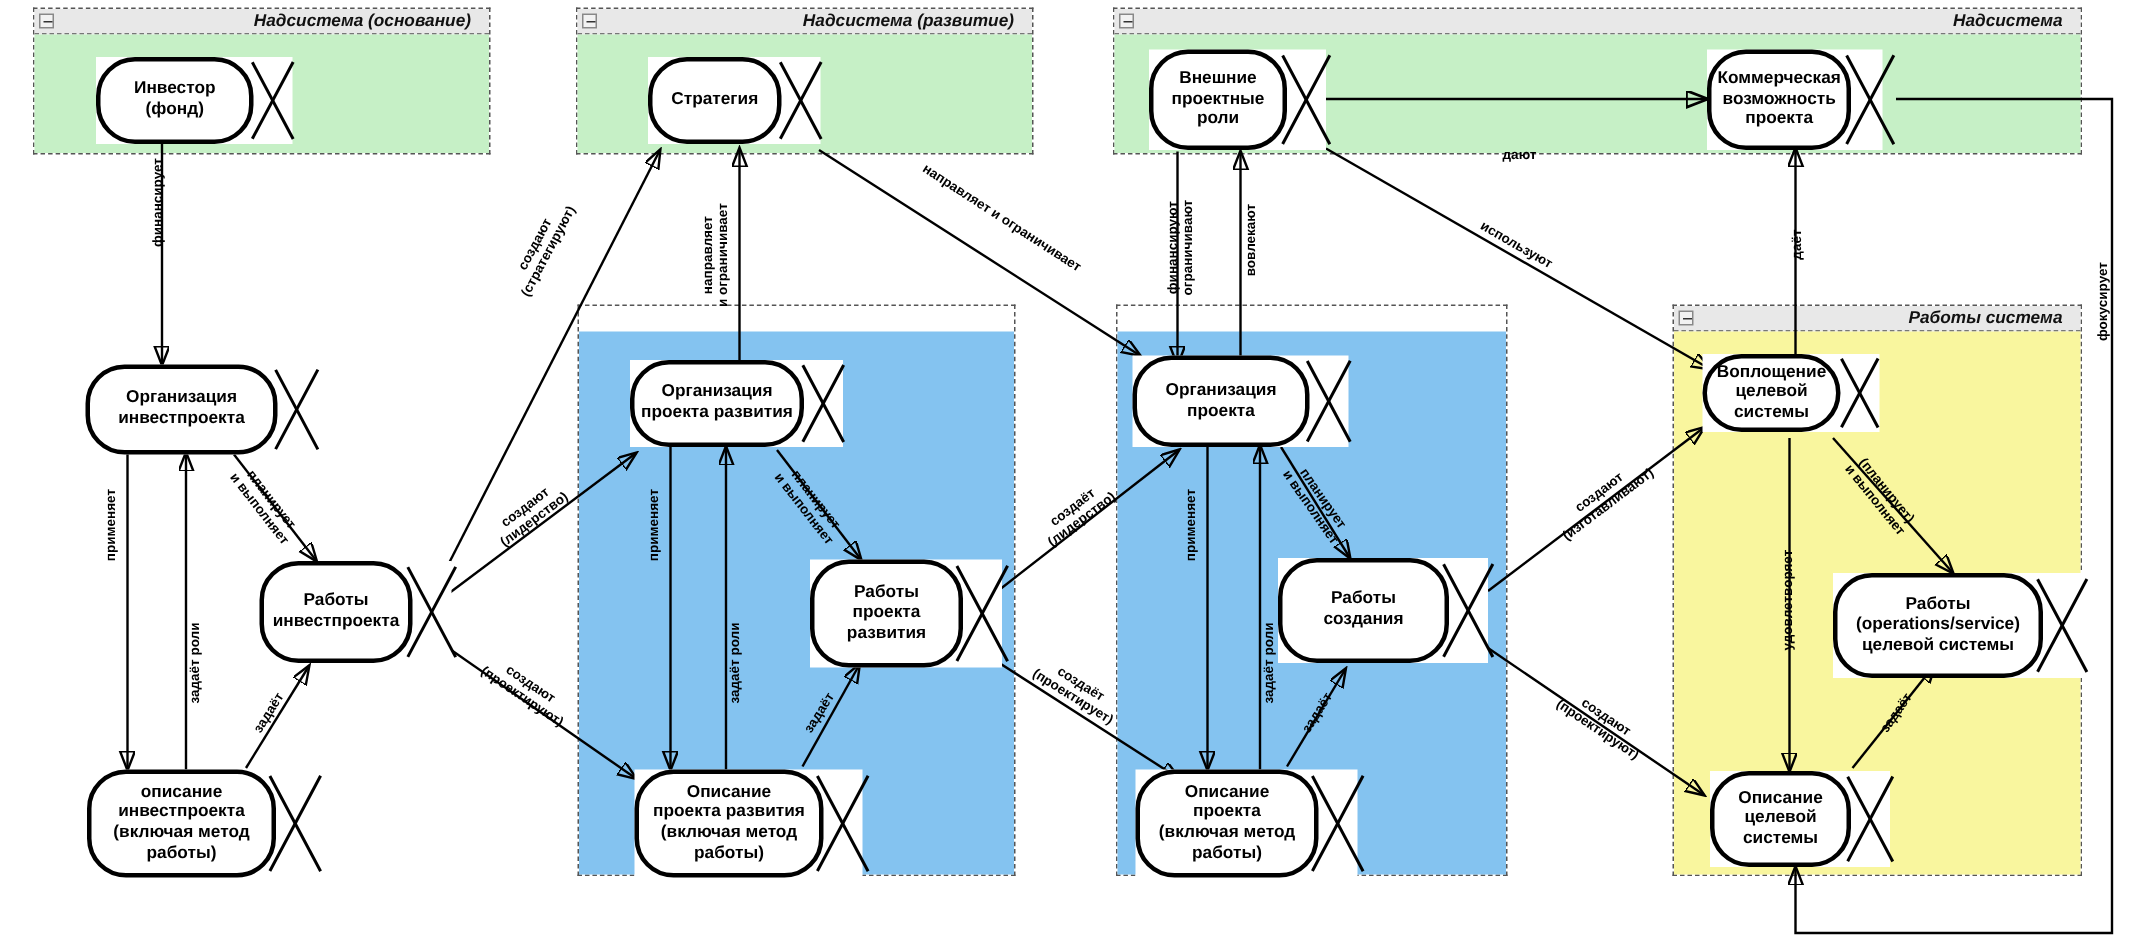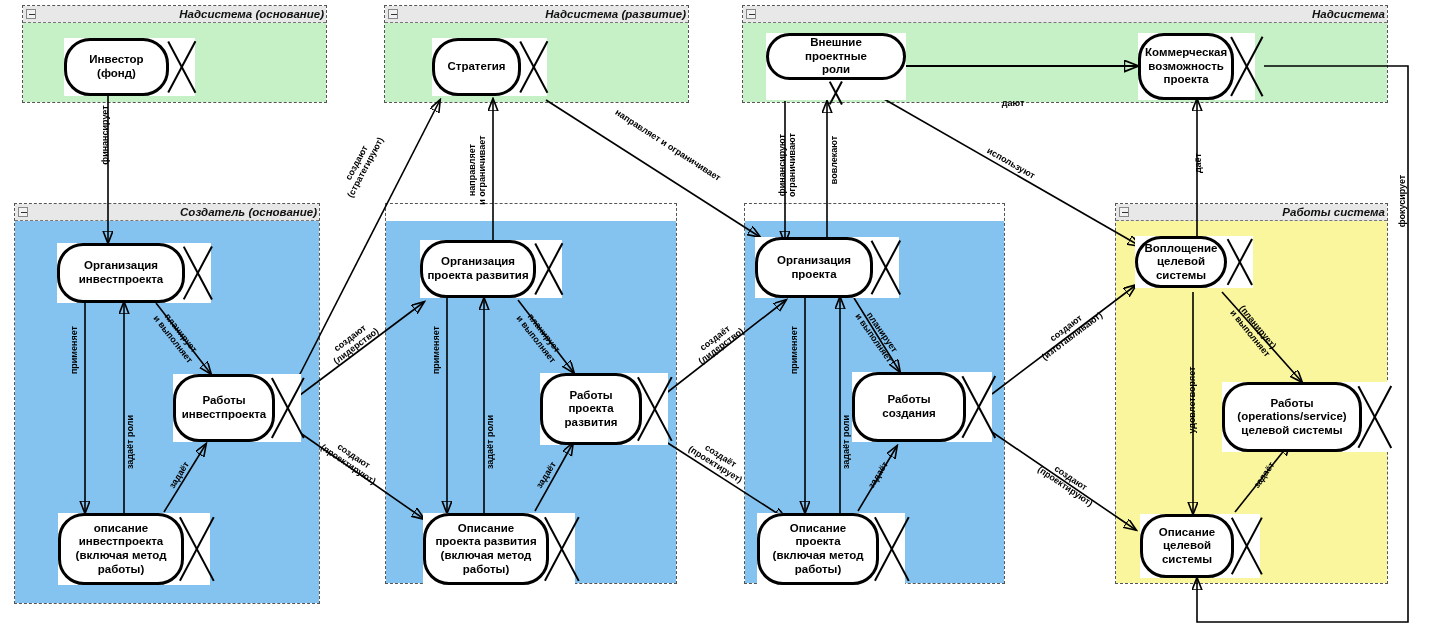--- a/index.html
+++ b/index.html
@@ -2,21 +2,21 @@
 <html><head>
 <meta charset="utf-8">
 <style>
   html,body{margin:0;padding:0;background:#ffffff;}
   body{font-family:"Liberation Sans",sans-serif;}
   #stage{position:relative;width:1429px;height:634px;background:#fff;overflow:hidden;}
 
   
   .panel{position:absolute;box-sizing:border-box;border:1px dashed #555;}
   .panel .titlebar{position:relative;height:17px;background:#e8e8e8;border-bottom:1px dashed #777;
-                   display:flex;align-items:center;justify-content:flex-end;padding-right:2px;box-sizing:border-box;}
+                   display:flex;align-items:center;justify-content:flex-end;padding-right:12px;box-sizing:border-box;}
   .panel .titlebar .ttl{font-style:italic;font-weight:bold;font-size:11.5px;color:#111;white-space:nowrap;}
   .panel .minus{position:absolute;left:3px;top:3px;width:10px;height:10px;background:#f2f2f2;
                 border:1px solid #888;box-sizing:border-box;}
   .panel .minus:after{content:"";position:absolute;left:2px;top:4px;width:6px;height:1px;background:#333;}
   .panel .body{position:absolute;left:0;right:0;top:17px;bottom:0;}
   .p-green .body{background:#c6f0c6;}
   .p-blue  .body{background:#84c3f0;}
   .p-yellow .body{background:#f9f69e;}
 
   
@@ -59,27 +59,20 @@
   </div>
 
   <div class="panel p-green" style="left:742px;top:5px;width:646px;height:98px;">
     <div class="titlebar">
       <span class="minus"></span>
       <span class="ttl">Надсистема</span>
     </div>
     <div class="body"></div>
   </div>
 
-  <div class="panel p-blue" style="left:14px;top:203px;width:306px;height:401px;">
-    <div class="titlebar">
-      <span class="minus"></span>
-      <span class="ttl">Создатель (основание)</span>
-    </div>
-    <div class="body"></div>
-  </div>
 
   <div class="panel p-blue" style="left:385px;top:203px;width:292px;height:381px;">
     <div class="body"></div>
   </div>
 
   <div class="panel p-blue" style="left:744px;top:203px;width:261px;height:381px;">
     <div class="body"></div>
   </div>
 
   <div class="panel p-yellow" style="left:1115px;top:203px;width:273px;height:381px;">
@@ -168,21 +161,21 @@
     <div class="xmark"></div>
   </div>
 
   <div class="node" style="left:432px;top:38px;width:115px;height:58px;">
     <div class="cap">
       <span class="lbl">Стратегия</span>
     </div>
     <div class="xmark"></div>
   </div>
 
-  <div class="node" style="left:766px;top:33px;width:140px;height:67px;flex-direction:column;">
+  <div class="node" style="left:766px;top:33px;width:118px;height:67px;">
     <div class="cap">
       <span class="lbl">Внешние
 проектные
 роли</span>
     </div>
     <div class="xmark"></div>
   </div>
 
   <div class="node" style="left:1138px;top:33px;width:117px;height:67px;">
     <div class="cap">

